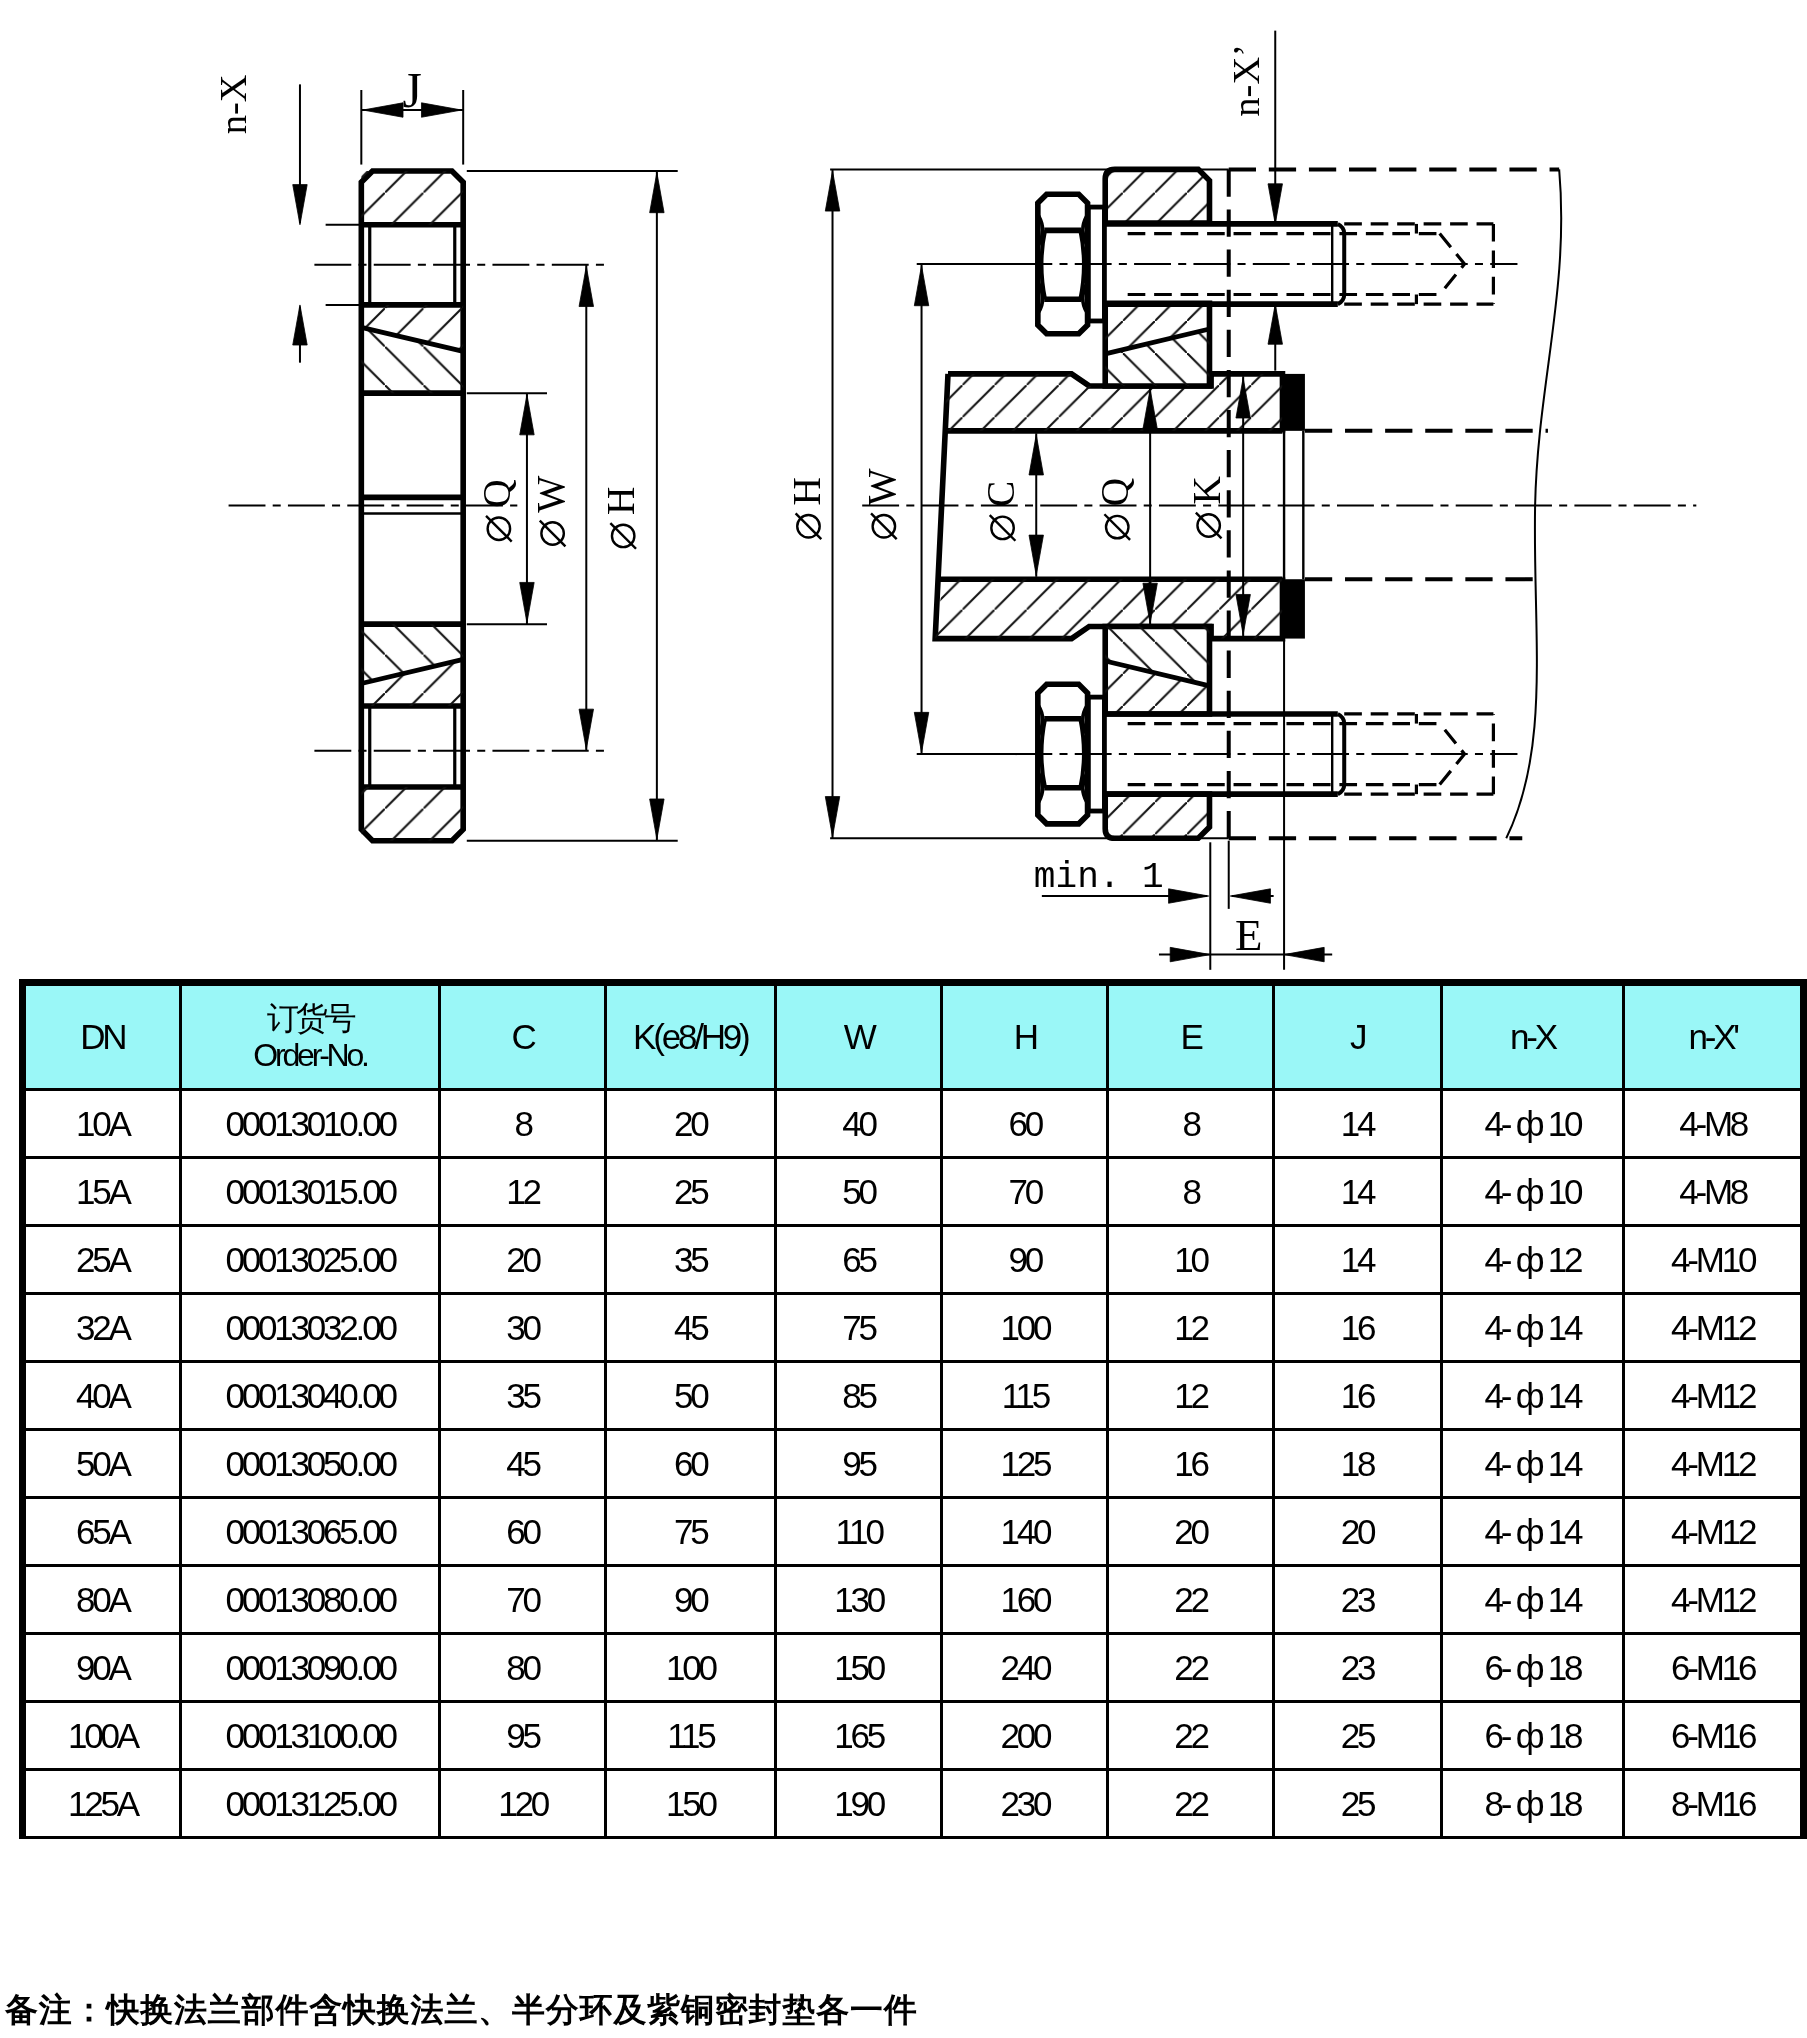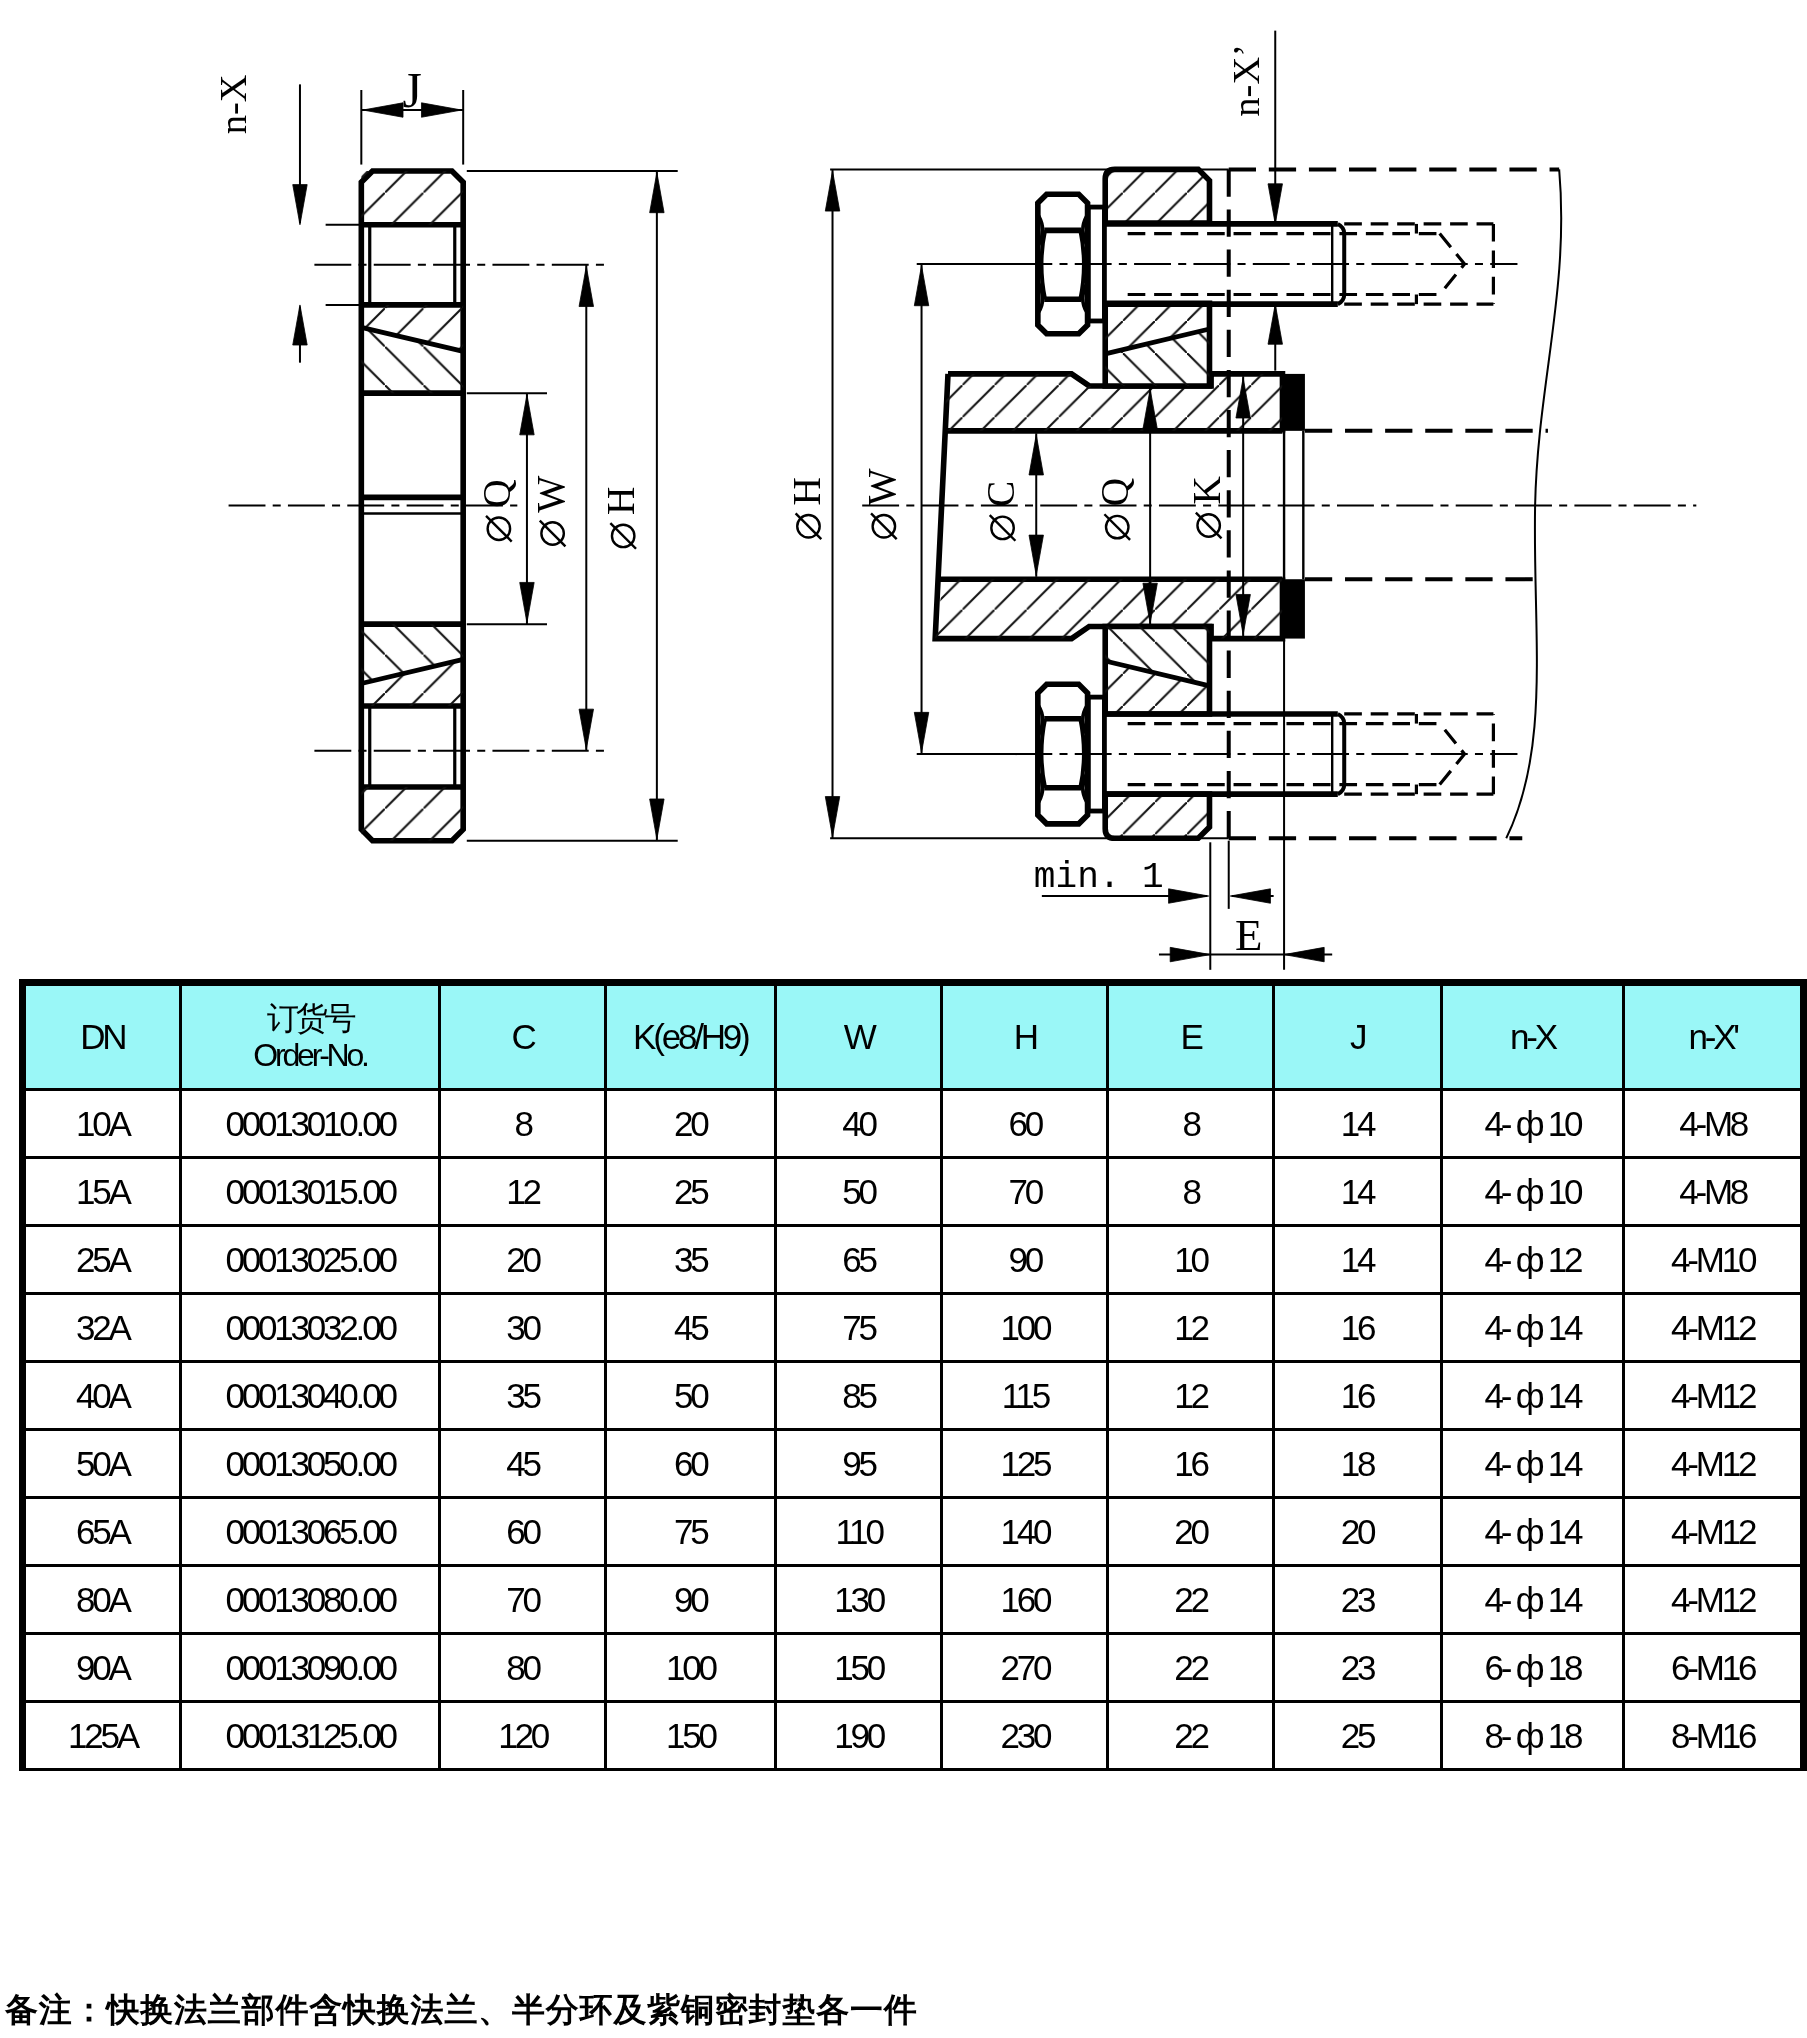--- a/index.html
+++ b/index.html
@@ -392,23 +392,35 @@
           <td>23</td>
           <td>4- ф 14</td>
           <td style="border-right:7.2px solid #000">4-M12</td>
         </tr>
   <tr style="height:68px">
           <td style="border-left:7.2px solid #000">90A</td>
           <td>00013090.00</td>
           <td>80</td>
           <td>100</td>
           <td>150</td>
-          <td>270</td>
+          <td>240</td>
           <td>22</td>
           <td>23</td>
+          <td>6- ф 18</td>
+          <td style="border-right:7.2px solid #000">6-M16</td>
+        </tr>
+  <tr style="height:68px">
+          <td style="border-left:7.2px solid #000">100A</td>
+          <td>00013100.00</td>
+          <td>95</td>
+          <td>115</td>
+          <td>165</td>
+          <td>200</td>
+          <td>22</td>
+          <td>25</td>
           <td>6- ф 18</td>
           <td style="border-right:7.2px solid #000">6-M16</td>
         </tr>
   <tr style="height:68px">
           <td style="border-left:7.2px solid #000">125A</td>
           <td>00013125.00</td>
           <td>120</td>
           <td>150</td>
           <td>190</td>
           <td>230</td>

